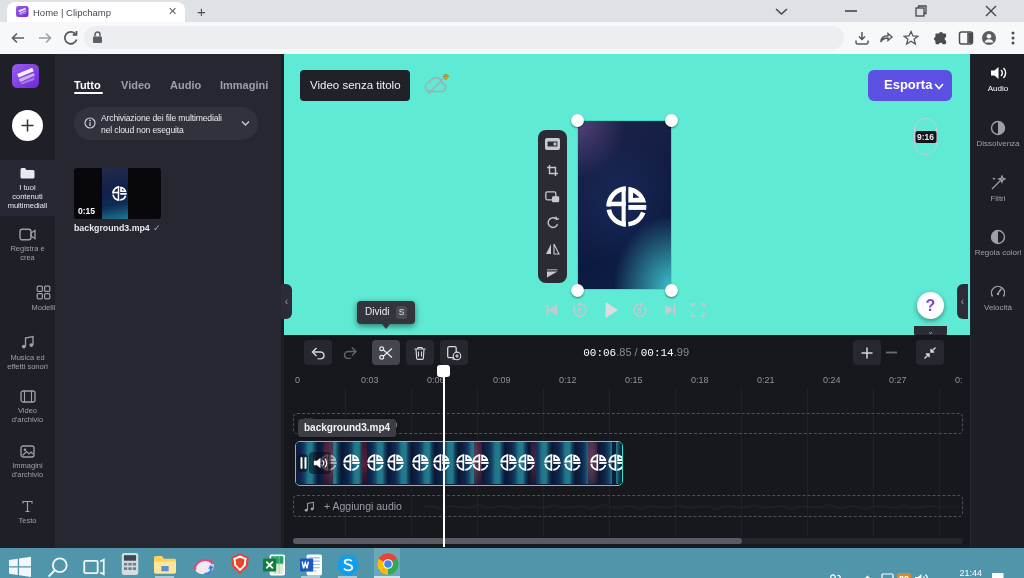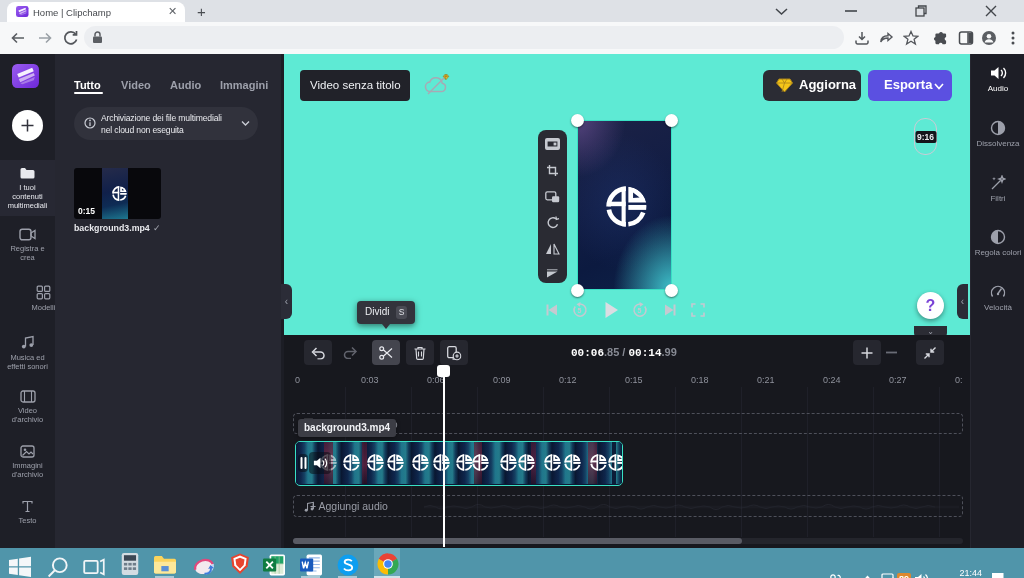--- a/index.html
+++ b/index.html
@@ -40,21 +40,21 @@
 #ptool{left:254px;top:76px;width:29px;height:153px;background:#2a2b33;border-radius:8px}
 #preview{left:293px;top:66px;width:95px;height:170px;background:radial-gradient(72px 92px at 100% 100%,rgba(64,200,208,.95),rgba(64,200,208,0) 80%),radial-gradient(66px 78px at 0% 0%,rgba(110,82,150,.66),rgba(110,82,150,0) 72%),radial-gradient(70px 85px at 45% 48%,rgba(30,52,110,.45),rgba(30,52,110,0) 80%),linear-gradient(155deg,#1c2246 0%,#121d44 45%,#0c1a40 72%,#0d2148 100%);border:1.5px solid #38e1c5}
 .hdl{width:13px;height:13px;background:#fff;border-radius:50%;box-shadow:0 1px 2px rgba(0,0,0,.5)}
 #help{left:633px;top:238px;width:27px;height:27px;background:#fff;border-radius:50%;text-align:center;line-height:27px;font-weight:bold;font-size:16px;color:#7a43d6;box-shadow:0 2px 5px rgba(0,0,0,.4)}
 #helptab{left:630px;top:272px;width:33px;height:12px;background:#2b2c34;border-radius:0 0 5px 5px;text-align:center;color:#9da0ab;font-size:8px;line-height:11px}
 .edgetab{z-index:6;width:11px;height:35px;background:#2b2c37;color:#9da0ab;font-size:10px;line-height:35px;text-align:center}
 
 #tl{left:284px;top:281px;width:686px;height:213px;background:#17181e}
 .tbtn{top:5px;width:28px;height:25px;background:#26272f;border-radius:4px}
 .tbtn svg,.tbtn span{position:absolute;left:50%;top:50%;transform:translate(-50%,-50%)}
-#tcode{top:11px;left:287px;width:118px;text-align:left;font-family:"Liberation Mono",monospace;font-size:11px;font-weight:bold;color:#fff}
+#tcode{top:11px;left:287px;width:118px;text-align:right;font-family:"Liberation Mono",monospace;font-size:11px;font-weight:normal;color:#fff}
 .rlab{top:40px;font-size:9px;color:#8f929c}
 .gline{top:52px;width:1px;height:150px;background:#1f2029}
 #frames{position:absolute;left:0;top:0;width:326px;height:42px;background:repeating-linear-gradient(90deg,rgba(0,0,0,0) 0,rgba(0,0,0,.22) 20.5px,rgba(0,0,0,.3) 22px,rgba(0,0,0,0) 23.4px),repeating-linear-gradient(90deg,#0b1a38 0,#0f2850 5px,#17476d 8.5px,#2487a0 12px,#2b94a7 16px,#174a70 19px,#0d2145 22px,#0b1a38 23.4px)}
 .flogo{position:absolute;top:12px;width:17px;height:17px}
 .chip{position:absolute;background:rgba(10,12,20,.55);border-radius:4px}
 #texttrack{left:9px;top:78px;width:670px;height:21px;border:1px dashed #4e505a;border-radius:4px;color:#9a9da7;font-size:10.5px}
 #clip{left:11px;top:106px;width:328px;height:45px;border:1.5px solid #38e1c5;border-radius:5px;overflow:hidden;background:#0c1834}
 #audiotrack{left:9px;top:160px;width:670px;height:22px;border:1px dashed #4e505a;border-radius:4px;color:#9a9da7;font-size:10.5px}
 #sbtrack{left:9px;top:203px;width:670px;height:6px;background:#24252c;border-radius:3px}
 #sbthumb{left:9px;top:203px;width:449px;height:6px;background:#595b64;border-radius:3px}
@@ -260,27 +260,20 @@
   <div class="abs edgetab" style="left:281px;top:230px;border-radius:0 6px 6px 0">‹</div>
 
   <div class="abs" id="stage">
     <div class="abs" id="titlebox">Video senza titolo</div>
     <svg class="abs" style="left:139px;top:19px" width="27" height="26" viewBox="0 0 27 26">
       <path d="M7.5,18.5 h10.8 a4.2,4.2 0 0 0 .9,-8.3 a6.4,6.4 0 0 0 -12.4,-1.1 a4.7,4.7 0 0 0 .7,9.4 z" fill="none" stroke="#a7aab4" stroke-width="1.5"></path>
       <path d="M5,21 L21.5,4.5" stroke="#a7aab4" stroke-width="1.5"></path>
       <path d="M20.3,3.4 l1.6,-1.9 h2.2 l1.6,1.9 l-2.7,3.3 z" fill="#e8b931" stroke="#8a6d12" stroke-width=".5"></path>
       <path d="M20.3,3.4 h5.4 M21.9,1.5 l.9,1.9 l-0.6,3.3 M24.1,1.5 l-.9,1.9" stroke="#8a6d12" stroke-width=".45" fill="none"></path>
     </svg>
-    <div class="abs" id="aggiorna">
-          <span class="abs" style="left:36px;top:7px">Aggiorna</span>
-      <svg class="abs" style="left:13px;top:8px" width="17" height="15" viewBox="0 0 17 15">
-            <path d="M3,1 h11 l2.5,4 l-8,9 l-8,-9 z" fill="#f5c518" stroke="#a8831a" stroke-width="1"></path>
-            <path d="M1,5 h15 M6,1 l2.5,4 l-2.5,9 M11,1 l-2.5,4" fill="none" stroke="#a8831a" stroke-width=".8"></path>
-          </svg>
-    </div>
     <div class="abs" id="esporta">
           <span class="abs" style="left:16px;top:7px">Esporta</span>
       <svg class="abs" style="left:66px;top:13px" width="10" height="7" viewBox="0 0 10 7">
             <path d="M1,1 L5,5.5 L9,1" fill="none" stroke="#fff" stroke-width="1.6"></path>
           </svg>
     </div>
     <div class="abs" id="ratio">
           <span>9:16</span>
         </div>
     <div class="abs" id="ptool">
@@ -519,21 +512,21 @@
             <path d="M2,5.5 H5.5 L9.5,2 V14 L5.5,10.5 H2 Z" fill="#fff"></path>
             <path d="M12,5 a4,4 0 0 1 0,6 M14.5,3 a7,7 0 0 1 0,10" fill="none" stroke="#fff" stroke-width="1.4"></path>
           </svg>
     </div>
     <div class="abs" id="audiotrack">
       <svg class="abs" style="left:10px;top:5px" width="11" height="12" viewBox="0 0 14 15">
             <path d="M4.5,11.5 V3 L12,1.5 V10" fill="none" stroke="#9a9da7" stroke-width="1.3"></path>
             <circle cx="2.8" cy="11.6" r="1.9" fill="#9a9da7"></circle>
             <circle cx="10.3" cy="10.1" r="1.9" fill="#9a9da7"></circle>
           </svg>
-      <span class="abs" style="left:16px;top:4px">+ Aggiungi audio</span>
+      <span class="abs" style="left:30px;top:4px">+ Aggiungi audio</span>
       <svg class="abs" style="left:130px;top:5px" width="535" height="12" viewBox="0 0 535 12" preserveAspectRatio="none" opacity="0.35">
         <path d="M0,6 q6,-3 12,0 q5,4 11,0 q7,-2 13,0 q6,3 12,0 q6,-5 13,0 q6,2 12,0 q7,-3 13,0 q6,4 12,0 q6,-2 13,0 q6,3 12,0 q7,-4 13,0 q6,2 12,0 q6,-3 13,0 q6,4 12,0 q7,-5 13,0 q6,3 12,0 q6,-2 13,0 q6,4 12,0 q7,-3 13,0 q6,2 12,0 q6,-4 13,0 q6,3 12,0 q7,-2 13,0 q6,5 12,0 q6,-3 13,0 q6,2 12,0 q7,-4 13,0 q6,3 12,0 q6,-2 13,0 q6,4 12,0 q7,-3 13,0 q6,2 12,0 q6,-5 13,0 q6,3 12,0 q7,-2 13,0 q6,4 12,0 q6,-3 13,0 q6,2 12,0 q7,-4 13,0 q6,3 12,0 q6,-3 13,0" fill="none" stroke="#3a3d4a" stroke-width="1"></path>
         <path d="M0,6 h535" stroke="#30323e" stroke-width="2.5" opacity=".5"></path>
       </svg>
     </div>
     <div class="abs" id="sbtrack"></div>
     <div class="abs" id="sbthumb"></div>
     <div class="abs" id="playhead"></div>
     <div class="abs" id="phtop"></div>
     <div class="abs" id="cliplabel">background3.mp4</div>

